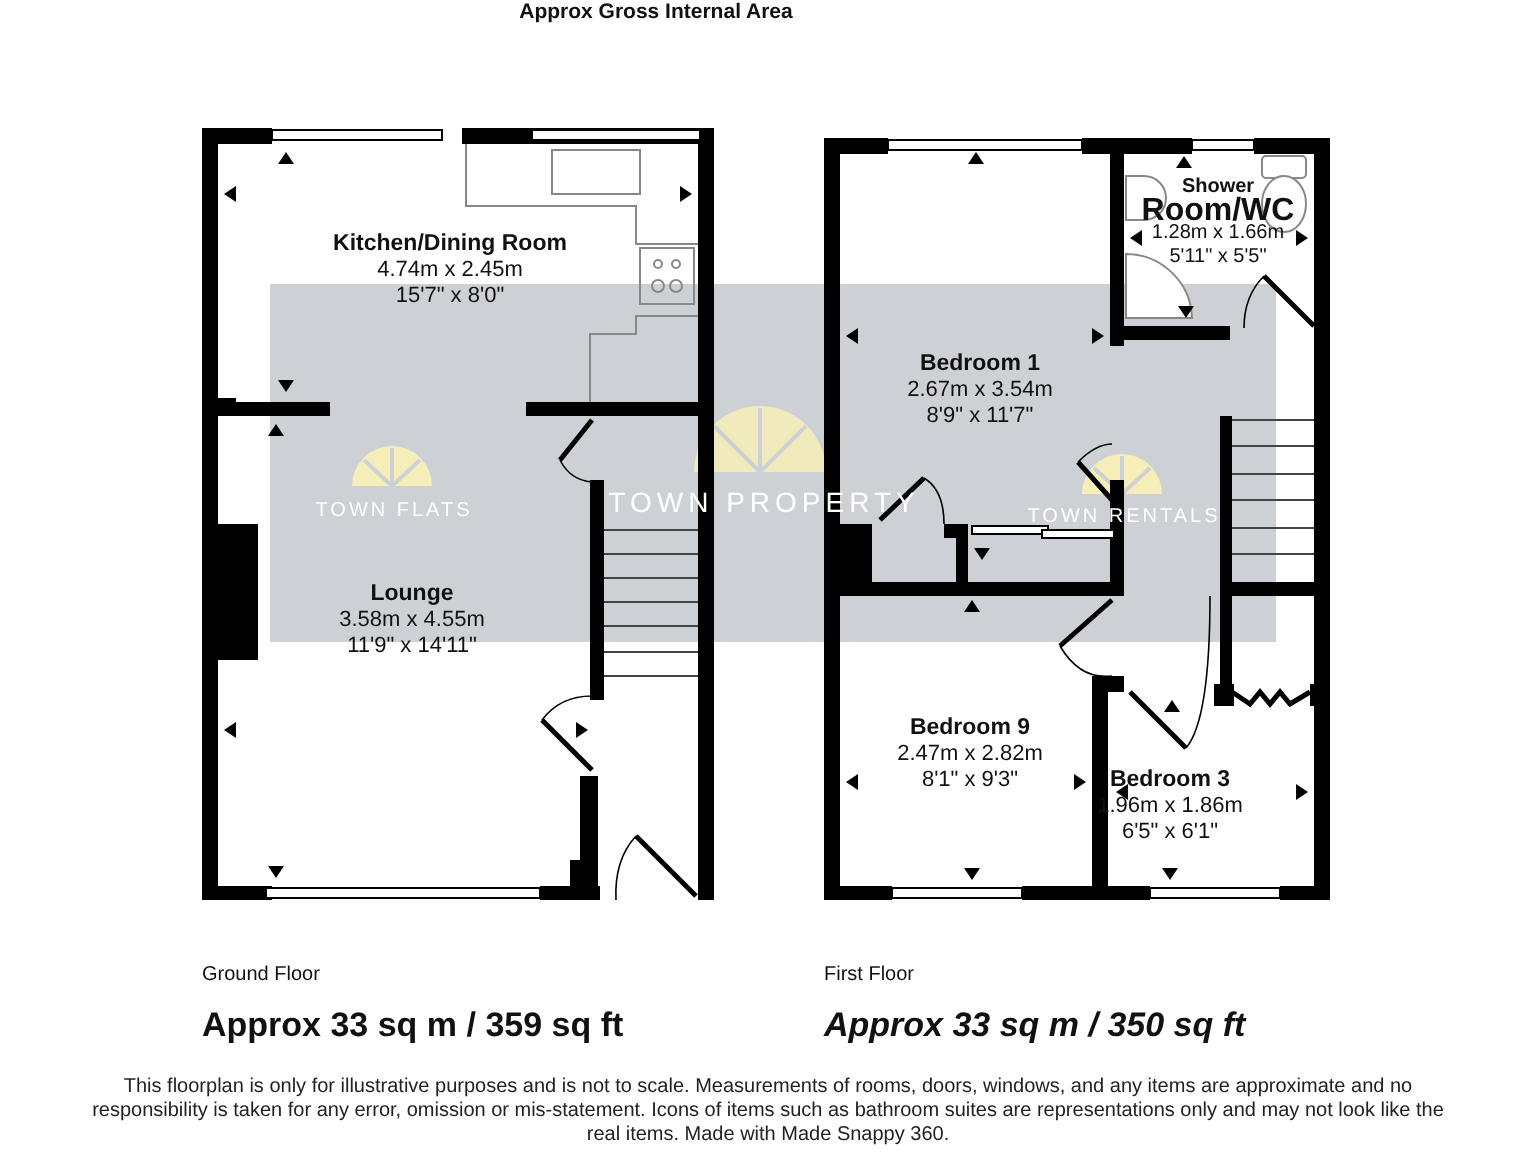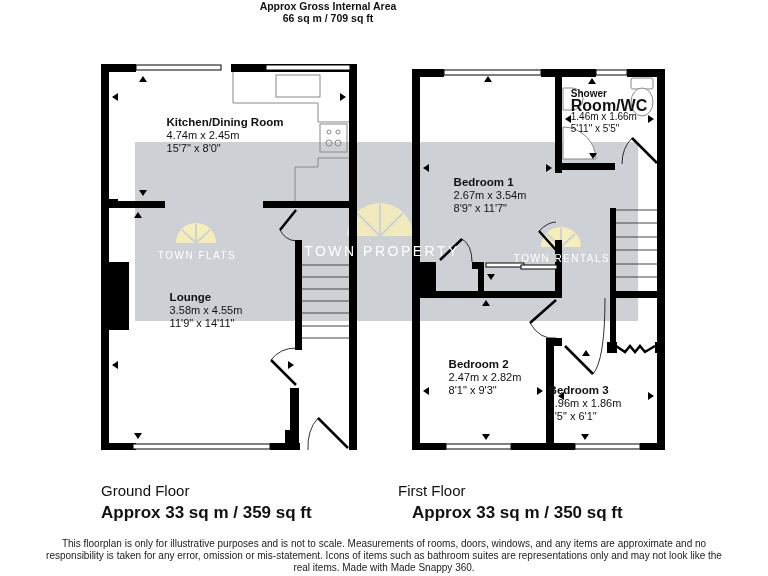--- a/index.html
+++ b/index.html
@@ -1,32 +1,31 @@
 <!DOCTYPE html>
 <html><head>
 <meta charset="utf-8">
 <style>
   html, body { margin: 0; padding: 0; background: #ffffff; }
   body { width: 768px; height: 576px; position: relative; overflow: hidden; font-family: "Liberation Sans", sans-serif; color: #111; }
   .header { position: absolute; left: 0; top: 0; width: 656px; text-align: center; font-weight: bold; font-size: 10.5px; line-height: 12px; }
   .plan { position: absolute; left: 0; top: 0; width: 768px; height: 576px; }
-  .floor-label { position: absolute; font-size: 15px; }
+  .floor-label { position: absolute; font-size: 10px; }
   .floor-area { position: absolute; font-size: 17px; font-weight: bold; }
   .disclaimer { position: absolute; left: 40px; top: 538px; width: 688px; text-align: center; font-size: 10px; line-height: 12px; color: #222; }
-  .room-label { position: absolute; font-size: 11px; line-height: 13px; transform: translateX(-50%); white-space: nowrap; }
+  .room-label { position: absolute; text-align: center; font-size: 11px; line-height: 13px; transform: translateX(-50%); white-space: nowrap; }
   .room-label .name { font-weight: bold; font-size: 11.5px; }
   .wm { position: absolute; color: #fff; font-size: 10px; letter-spacing: 1.5px; transform: translateX(-50%); white-space: nowrap; text-align: center; }
   .wm.big { font-size: 14px; letter-spacing: 2.5px; }
 </style>
 </head>
 <body>
 
 <div class="header">
   <div>Approx Gross Internal Area</div>
-  <div>66 sq m / 709 sq ft</div>
 </div>
 
 <svg class="plan" width="768" height="576" viewBox="0 0 768 576" xmlns="http://www.w3.org/2000/svg">
 
   <rect x="135" y="142" width="503" height="179" fill="#cdd1d5"></rect>
 
   <g fill="#f6eeb8">
     <path d="M176,243 A20,20 0 0 1 216,243 Z"></path>
   </g>
   <g fill="#f6eeb8" opacity="0.85">
@@ -218,32 +217,32 @@
 </div>
 
 <div class="room-label" style="left:490px; top:148px;margin-top:28px;">
   <div class="name">Bedroom 1</div>
   <div>2.67m x 3.54m</div>
   <div>8'9" x 11'7"</div>
 </div>
 <div class="room-label" style="left:609px; top:88px; font-size:10px; line-height:11.5px;">
   <div class="name" style="font-size:10px;">Shower</div>
   <div class="name" style="font-size:16px;">Room/WC</div>
-  <div>1.46m x 1.66m</div>
+  <div>1.28m x 1.66m</div>
   <div>5'11" x 5'5"</div>
 </div>
 <div class="room-label" style="left:485px; top:358px;">
-  <div class="name">Bedroom 2</div>
+  <div class="name">Bedroom 9</div>
   <div>2.47m x 2.82m</div>
   <div>8'1" x 9'3"</div>
 </div>
 <div class="room-label" style="left:585px; top:384px;">
   <div class="name">Bedroom 3</div>
   <div>1.96m x 1.86m</div>
   <div>6'5" x 6'1"</div>
 </div>
 
 <div class="floor-label" style="left:101px; top:482px;">Ground Floor</div>
 <div class="floor-area" style="left:101px; top:503px;">Approx 33 sq m / 359 sq ft</div>
-<div class="floor-label" style="left:398px; top:482px;">First Floor</div>
-<div class="floor-area" style="left:412px; top:503px;">Approx 33 sq m / 350 sq ft</div>
+<div class="floor-label" style="left:412px; top:482px;">First Floor</div>
+<div class="floor-area" style="left:412px; top:503px;font-style:italic;">Approx 33 sq m / 350 sq ft</div>
 
 <div class="disclaimer">This floorplan is only for illustrative purposes and is not to scale. Measurements of rooms, doors, windows, and any items are approximate and no responsibility is taken for any error, omission or mis-statement. Icons of items such as bathroom suites are representations only and may not look like the real items. Made with Made Snappy 360.</div>
 
 </body></html>

